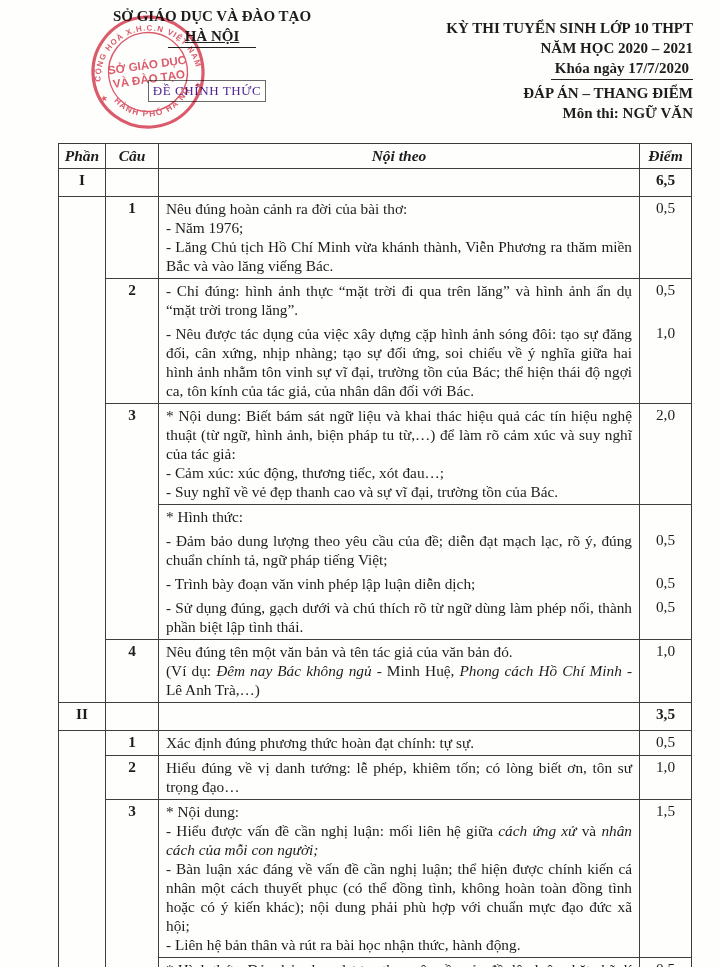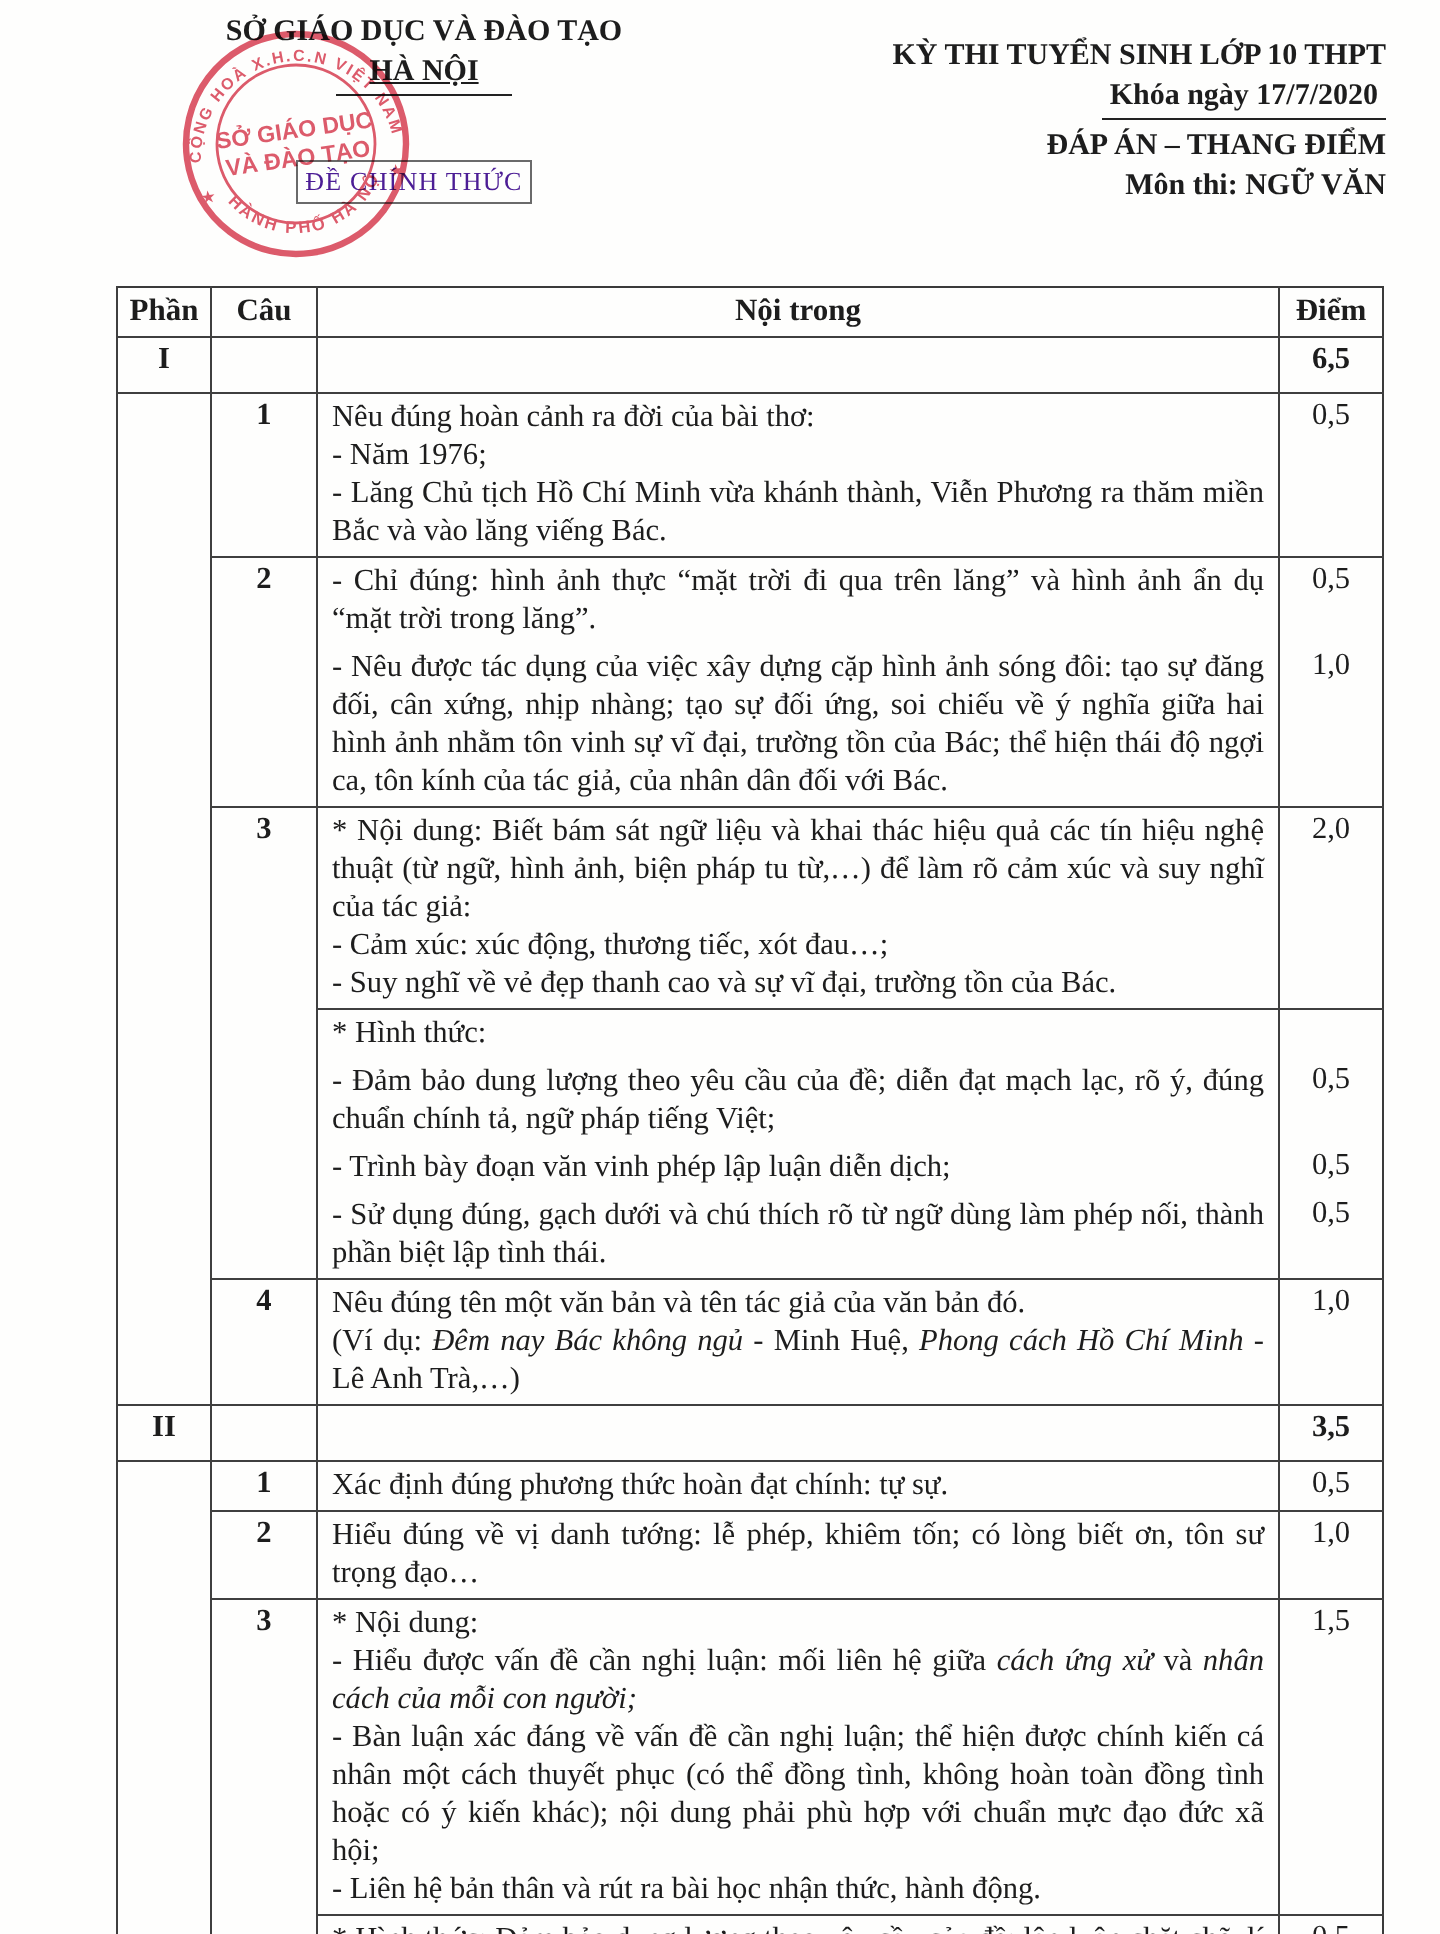--- a/index.html
+++ b/index.html
@@ -47,21 +47,21 @@
     border:1.6px solid #3a3a3a;
   }
   table.main td,table.main th{
     border-left:1px solid #3f3f3f;
     vertical-align:top;
     padding:2px 7px 3px 7px;
   }
   table.main tr.hr td,table.main tr.hr th{border-top:1px solid #3f3f3f;}
   table.main th{
     text-align:center;font-size:15.5px;font-weight:bold;
-    padding:3px 2px;vertical-align:middle;
+    padding:3px 2px;vertical-align:middle;font-style:italic;
   }
   td.part-label{text-align:center;font-weight:bold;vertical-align:middle;height:22px;}
   td.cau{text-align:center;font-weight:bold;vertical-align:middle;}
   td.part-col{vertical-align:middle;}
   td.score{text-align:center;padding-left:2px;padding-right:2px;}
   td.score.bold{font-weight:bold;}
   td.content p{margin:0;text-align:justify;line-height:19px;}
   td.content i{font-style:italic;}
 </style>
 </head>
@@ -92,37 +92,38 @@
       </text>
       <text x="60" y="57" text-anchor="middle" font-size="11.6" font-weight="bold">SỞ GIÁO DỤC</text>
       <text x="60" y="71" text-anchor="middle" font-size="11.6" font-weight="bold">VÀ ĐÀO TẠO</text>
       <text x="9" y="83" font-size="8.5">★</text>
       <text x="104" y="83" font-size="8.5">★</text>
     </svg>
   </div>
 
   <div class="hdr-right">
     <div>KỲ THI TUYỂN SINH LỚP 10 THPT</div>
+    <div>NĂM HỌC 2020 – 2021</div>
     <div><span class="date">Khóa ngày 17/7/2020</span></div>
     <div class="title">ĐÁP ÁN – THANG ĐIỂM</div>
     <div>Môn thi: NGỮ VĂN</div>
   </div>
 
   <table class="main">
     <colgroup>
       <col style="width:47px">
         <col style="width:53px">
         <col>
         <col style="width:52px">
     </colgroup>
     <tbody>
         <tr>
           <th>Phần</th>
           <th>Câu</th>
-          <th>Nội trong</th>
+          <th>Nội theo</th>
           <th>Điểm</th>
         </tr>
         <tr class="hr">
           <td class="part-label">I</td>
           <td></td>
           <td></td>
           <td class="score bold">6,5</td>
         </tr>
         <tr class="hr">
           <td class="part-col" rowspan="9"></td>

